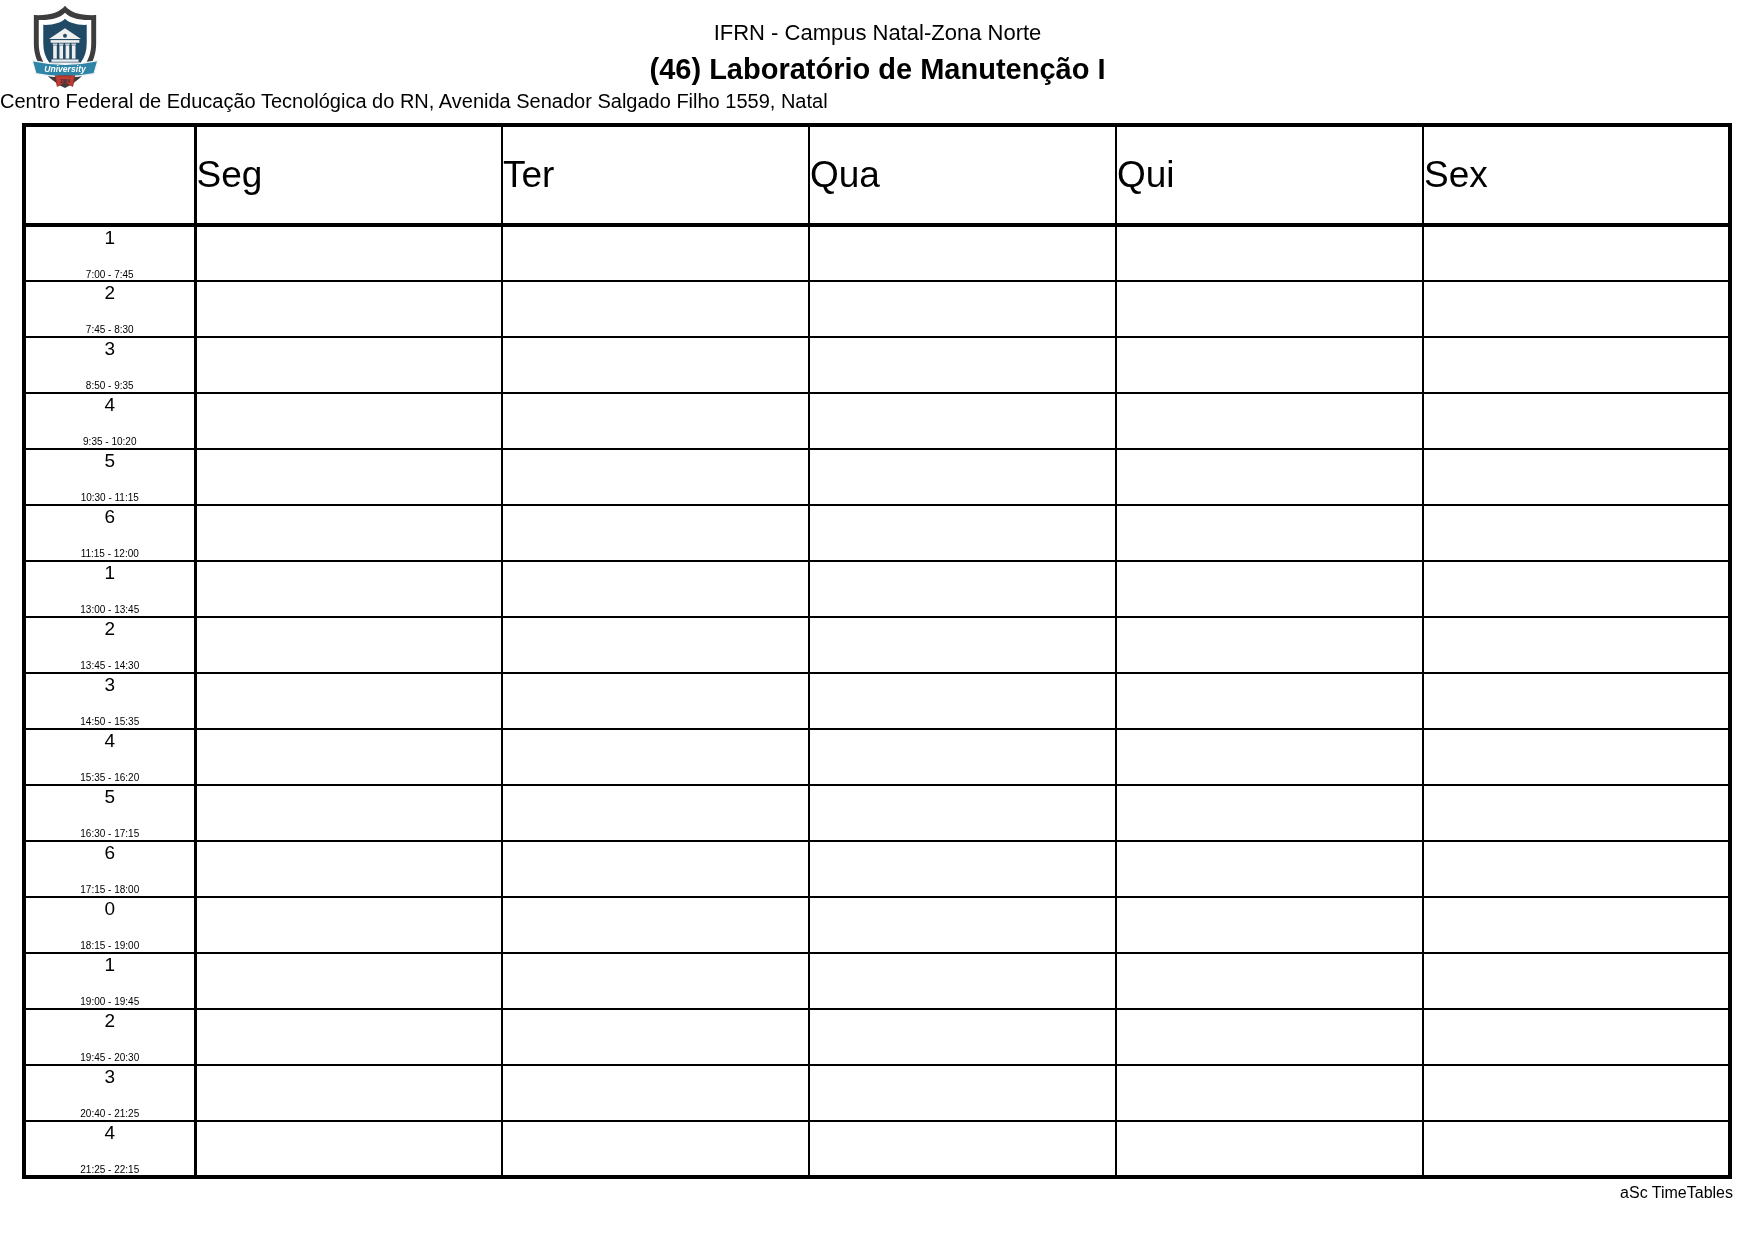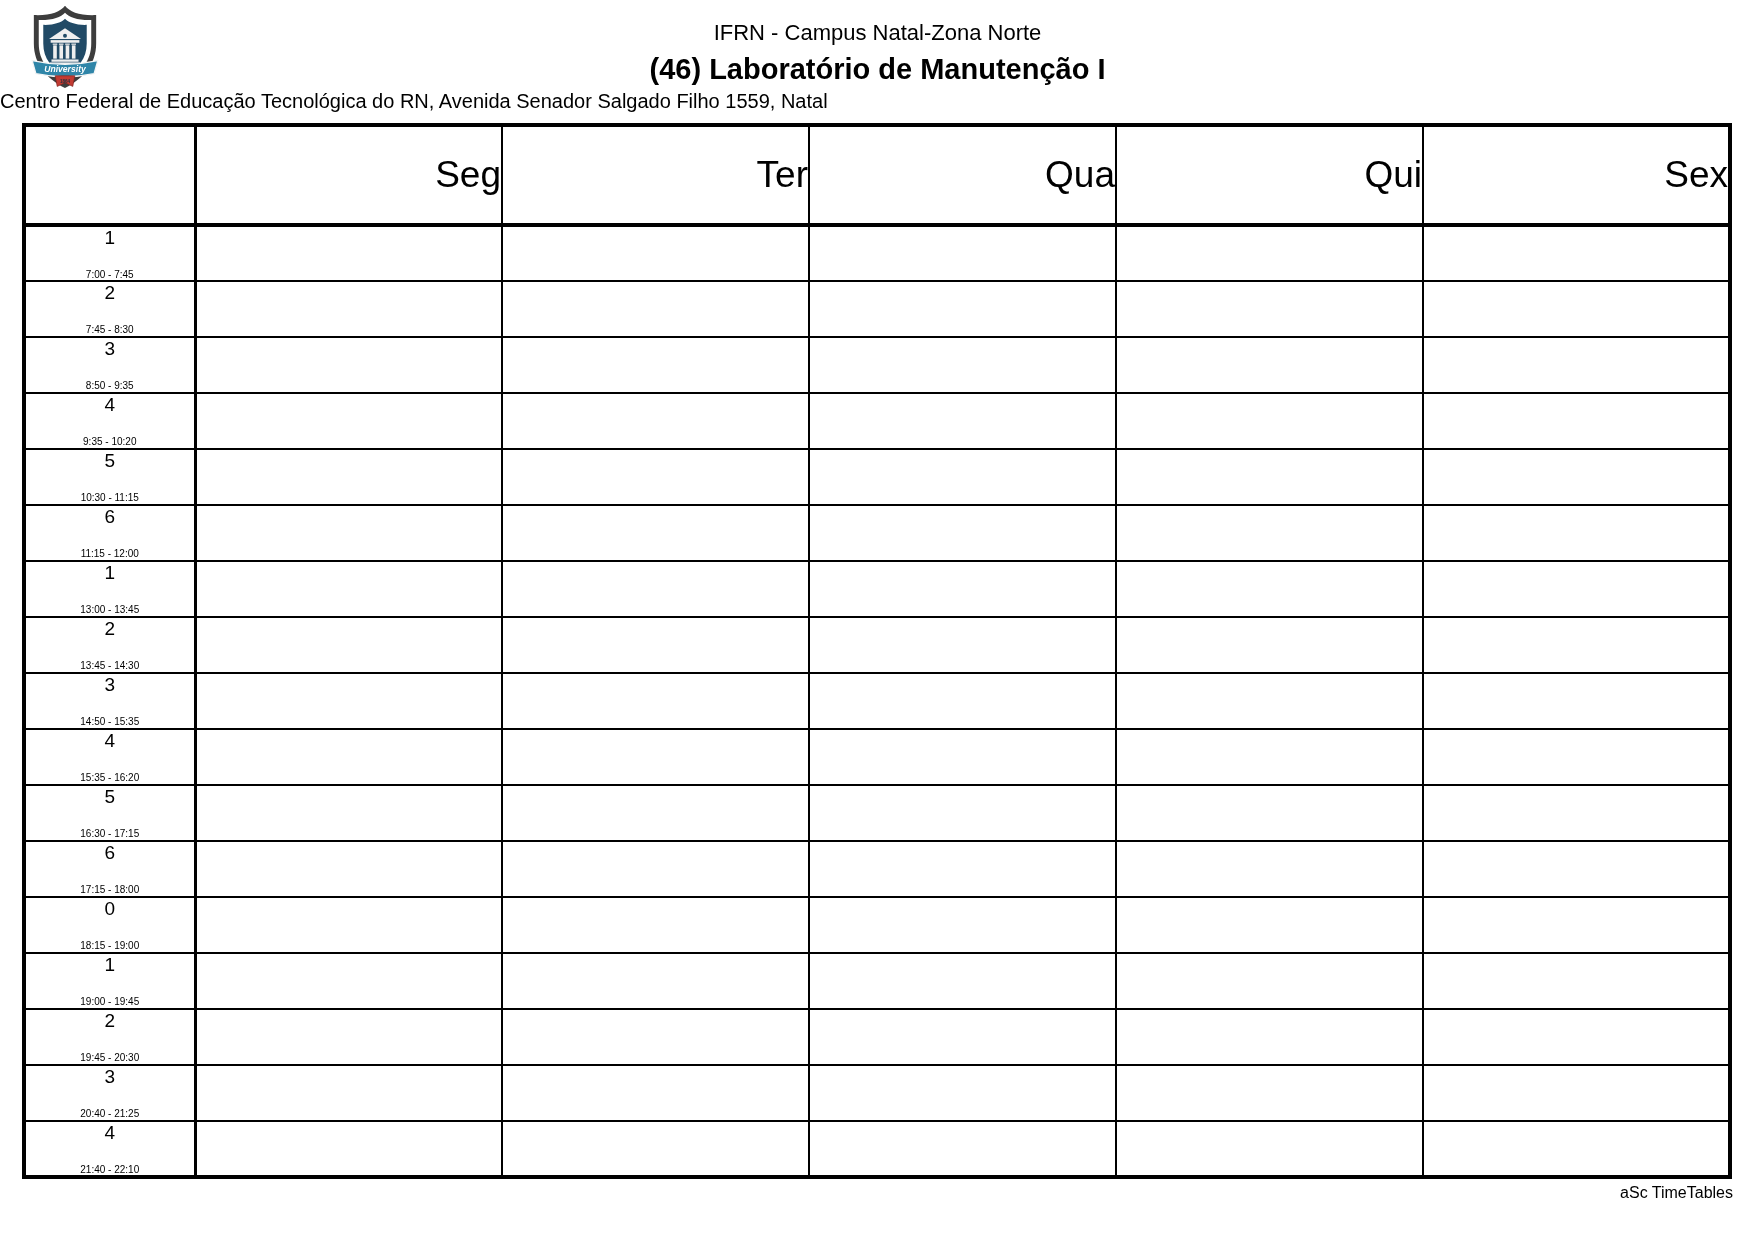--- a/index.html
+++ b/index.html
@@ -65,21 +65,21 @@
   .timetable th, .timetable td {
     border: 2px solid #000;
     padding: 0;
     background: #fff;
   }
   .timetable thead th {
     height: 96px;
     border-bottom: 4px solid #000;
     font-size: 37px;
     font-weight: 400;
-    text-align: right;
+    text-align: left;
     vertical-align: middle;
   }
   .timetable th.corner,
   .timetable th.period-cell {
     border-right: 3px solid #000;
   }
   .timetable tbody tr { height: 56px; }
   .period-cell {
     text-align: center;
     vertical-align: middle;
@@ -340,21 +340,21 @@
           </th>
           <td class="slot"></td>
           <td class="slot"></td>
           <td class="slot"></td>
           <td class="slot"></td>
           <td class="slot"></td>
         </tr>
         <tr>
           <th class="period-cell">
             <div class="period-num">4</div>
-            <div class="period-time">21:40 - 22:10</div>
+            <div class="period-time">21:25 - 22:15</div>
           </th>
           <td class="slot"></td>
           <td class="slot"></td>
           <td class="slot"></td>
           <td class="slot"></td>
           <td class="slot"></td>
         </tr>
       </tbody>
   </table>
 

